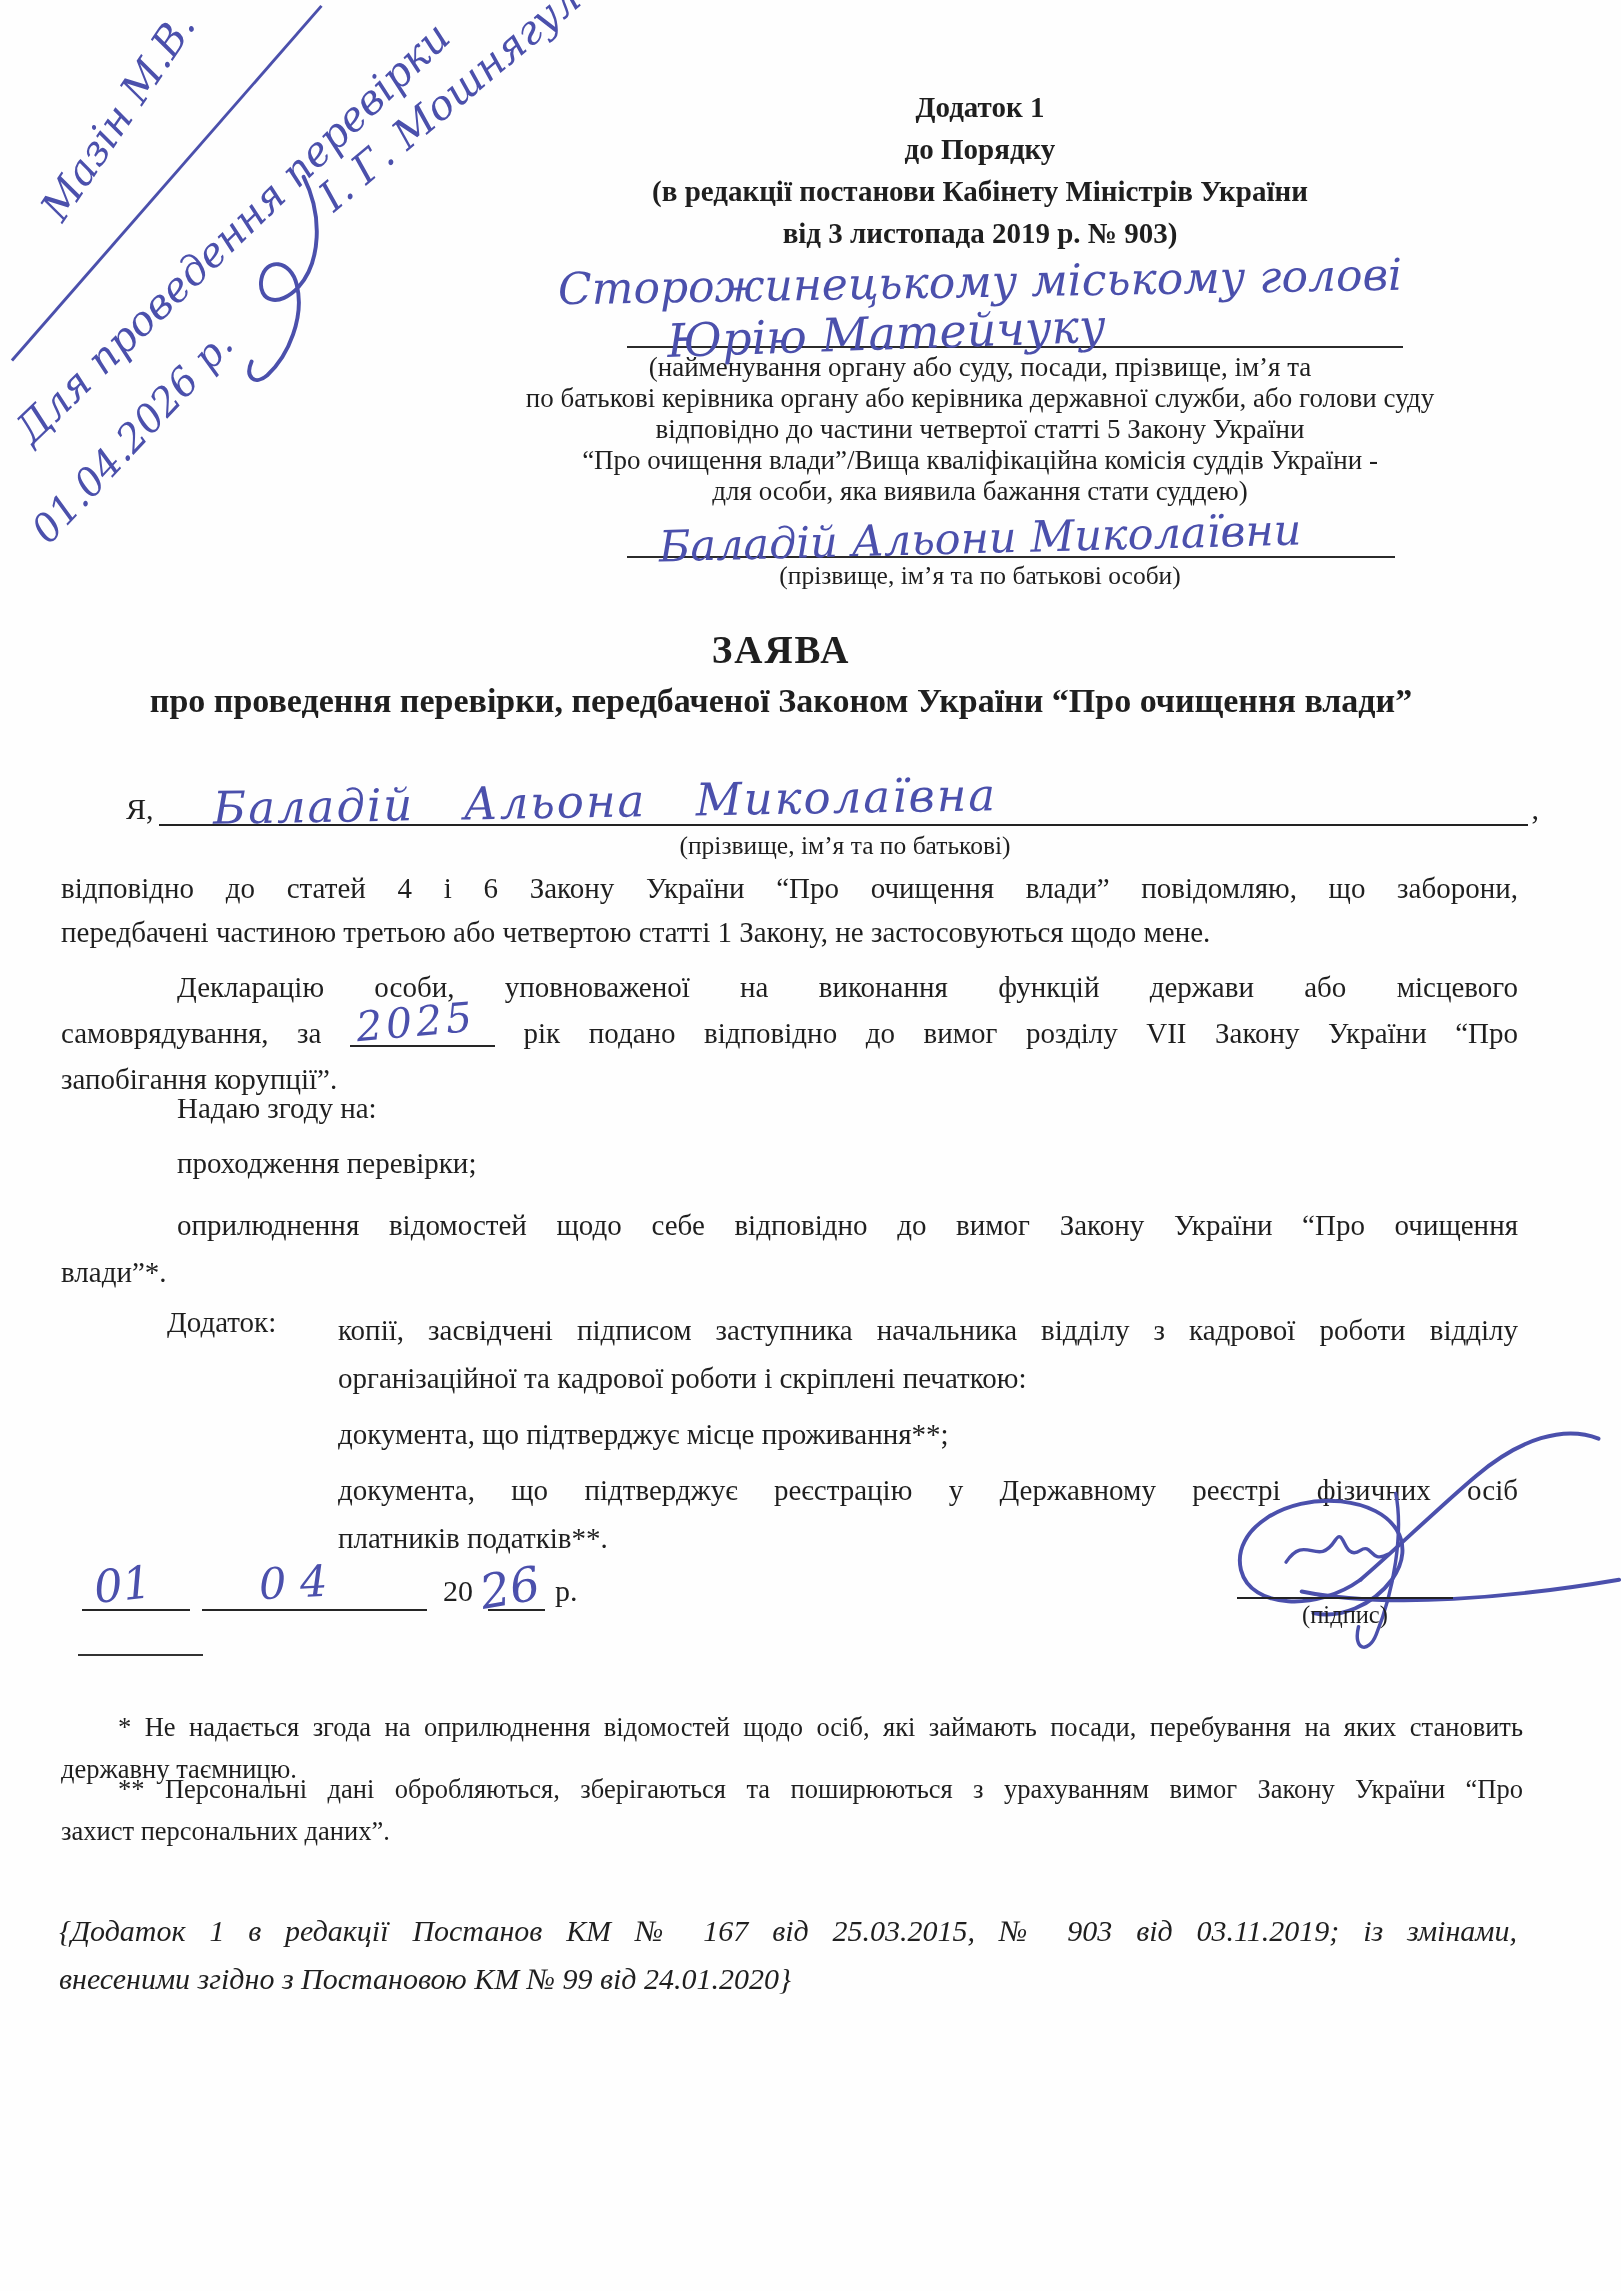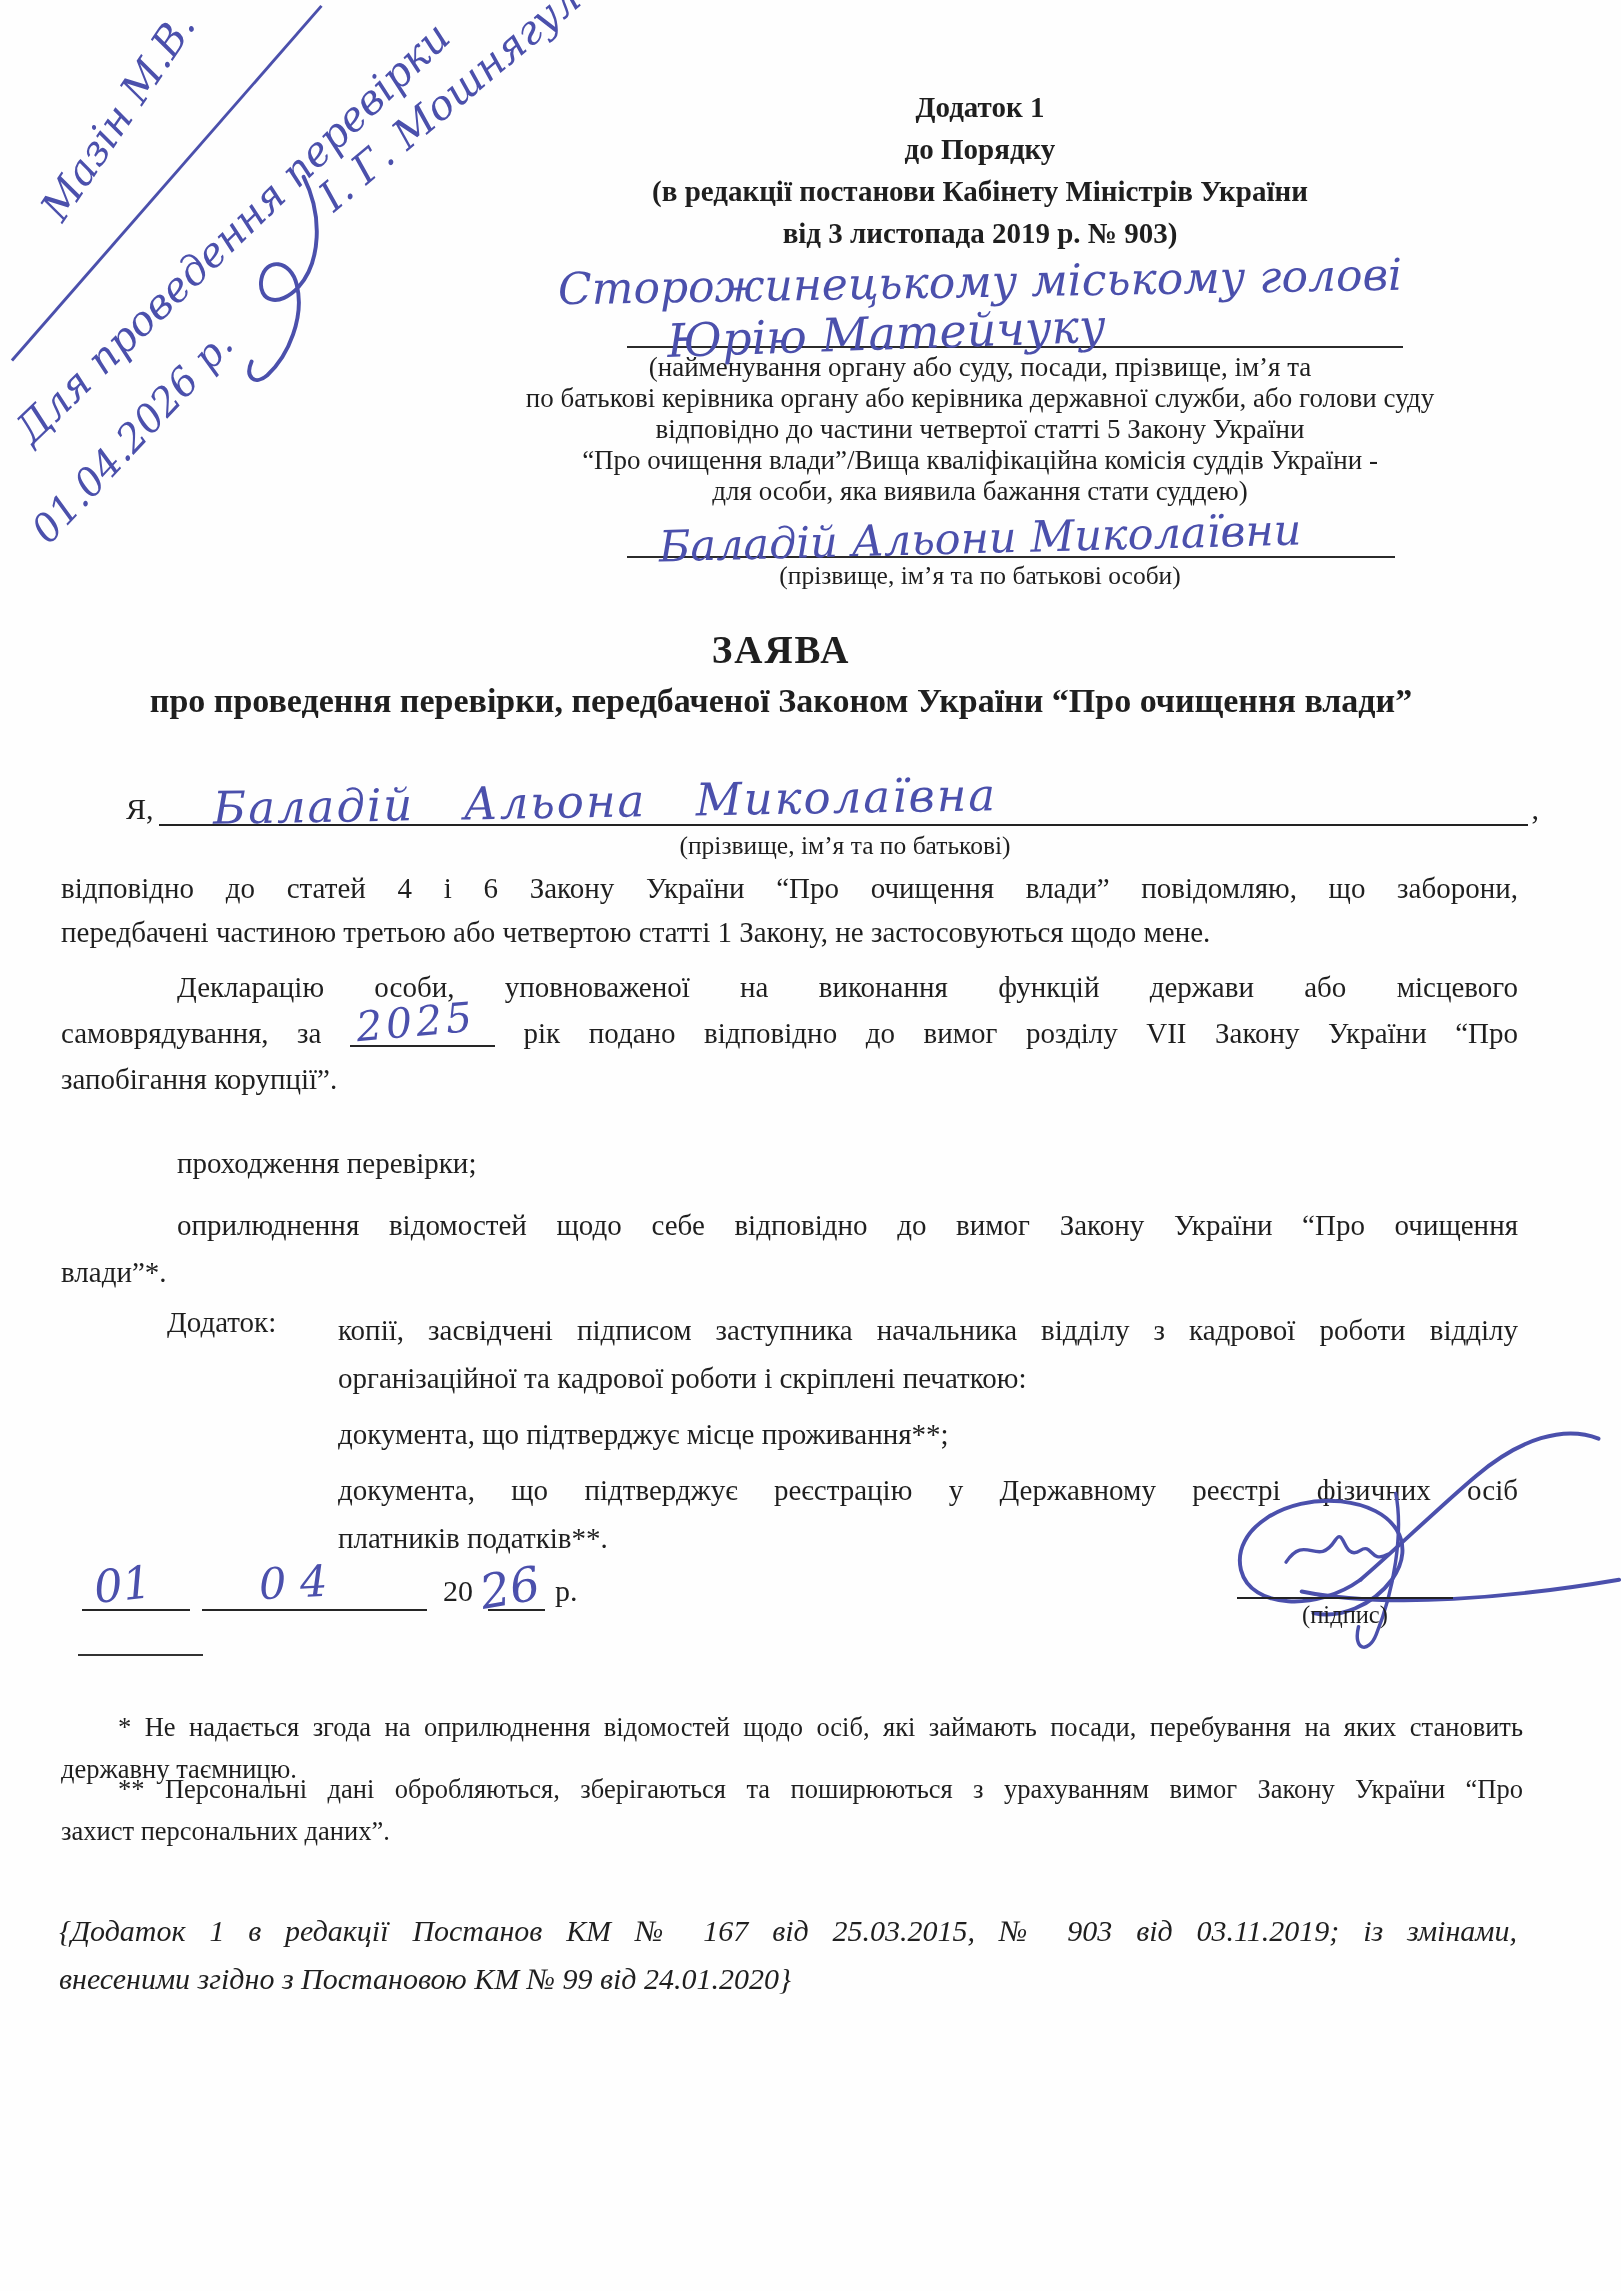--- a/index.html
+++ b/index.html
@@ -143,20 +143,21 @@
   <div class="para p2 bodytext">
     <div class="bl indent just">Декларацію особи, уповноваженої на виконання функцій держави або місцевого</div>
     <div class="bl just">
       <span>самоврядування, за</span>
       <span class="blank year-blank"><span class="hand year-hand">2025</span></span>
       <span>рік подано відповідно до вимог розділу VII Закону України “Про</span>
     </div>
     <div class="bl">запобігання корупції”.</div>
   </div>
 
+  <div class="para consent-intro bodytext indent">Надаю згоду на:</div>
   <div class="para citem1 bodytext indent">проходження перевірки;</div>
   <div class="para citem2 bodytext">
     <div class="bl indent just">оприлюднення відомостей щодо себе відповідно до вимог Закону України “Про очищення</div>
     <div class="bl">влади”*.</div>
   </div>
 
   <div class="attachments">
     <div class="att-label">Додаток:</div>
     <div class="att-items">
       <div class="att-item">

